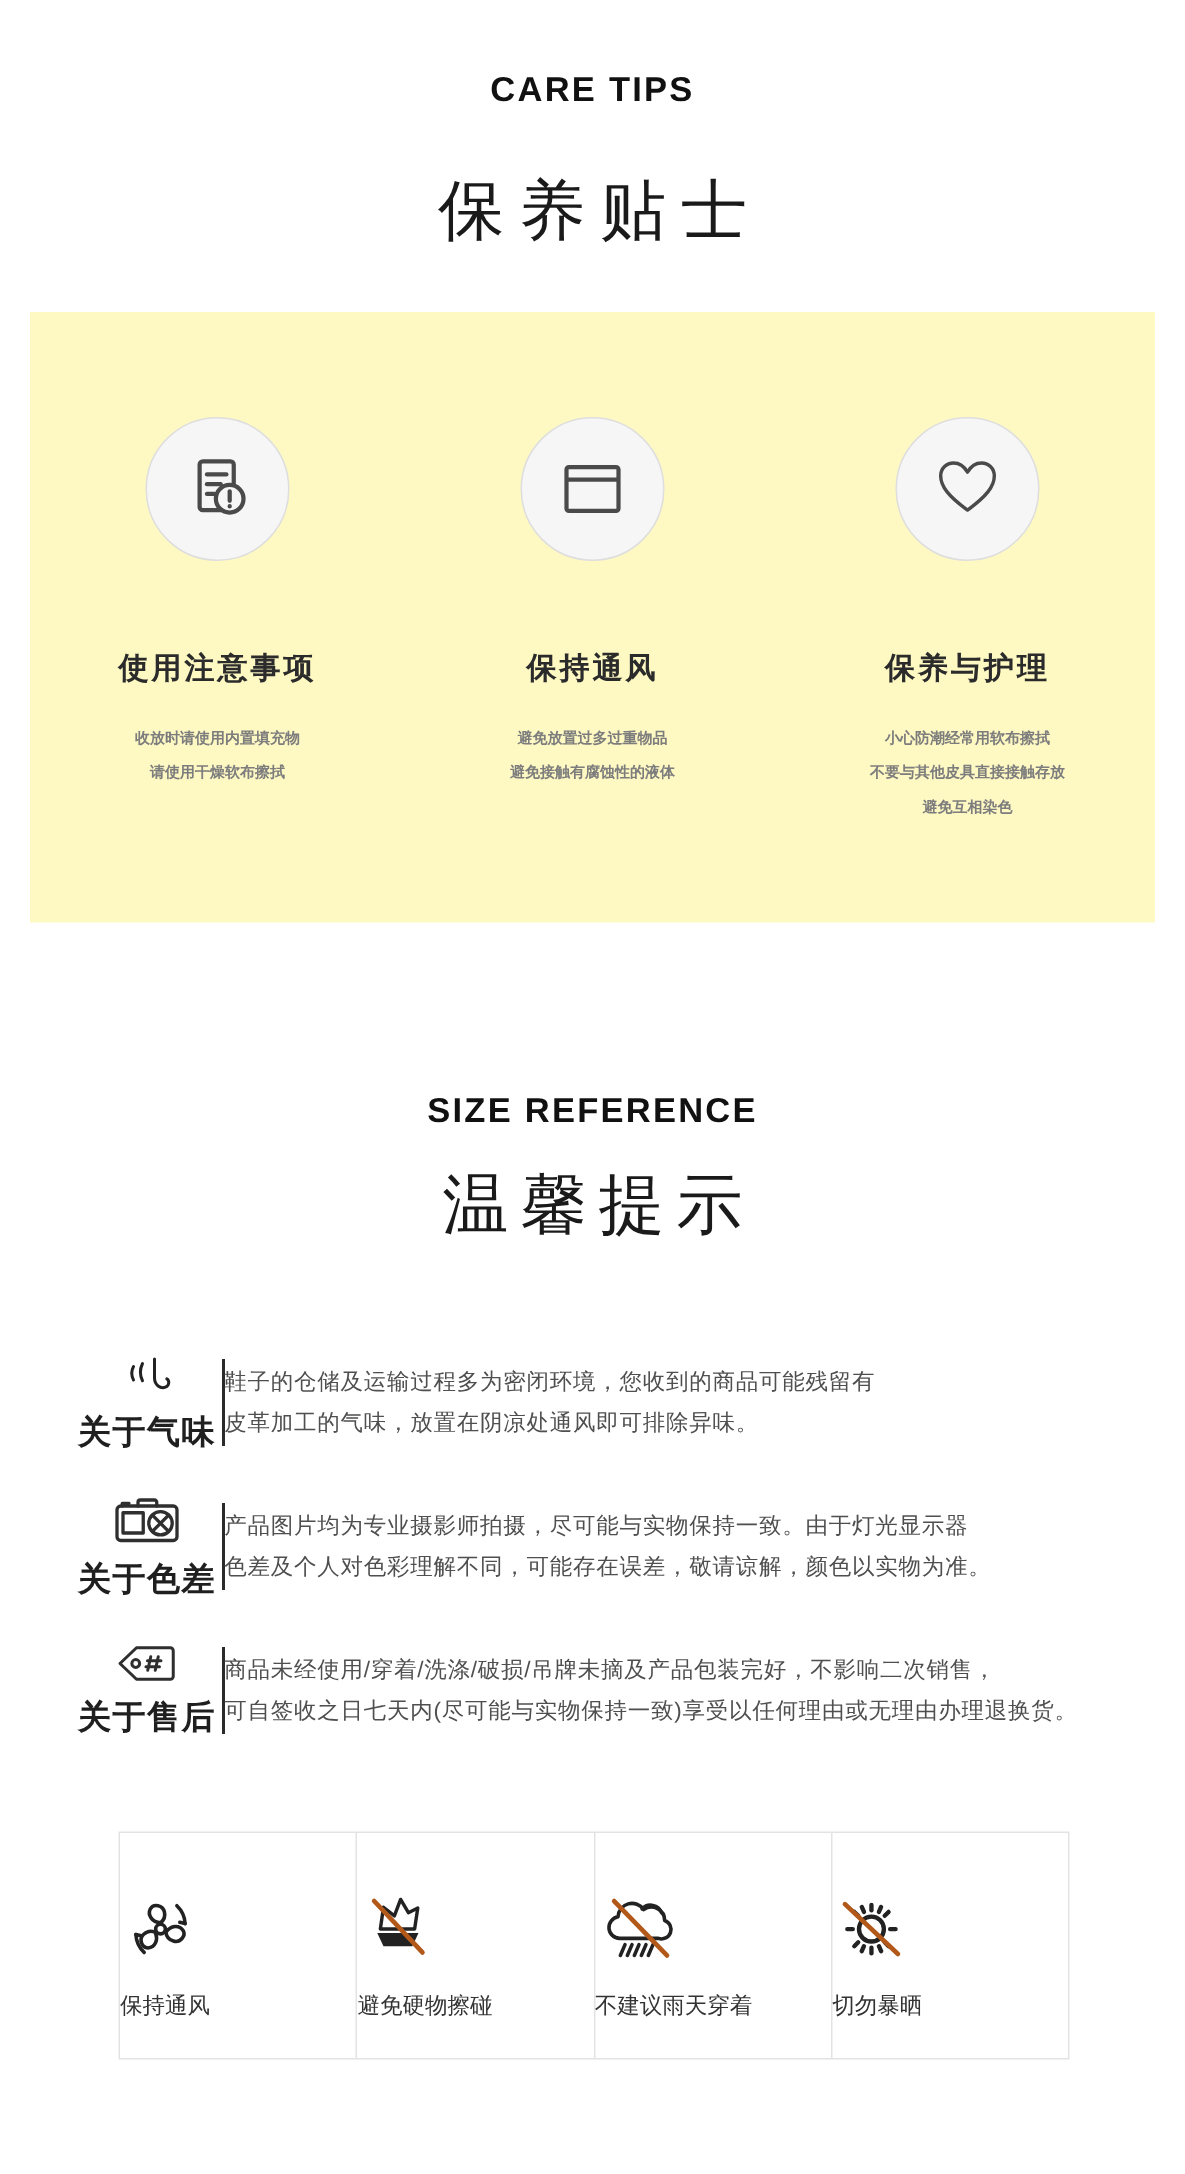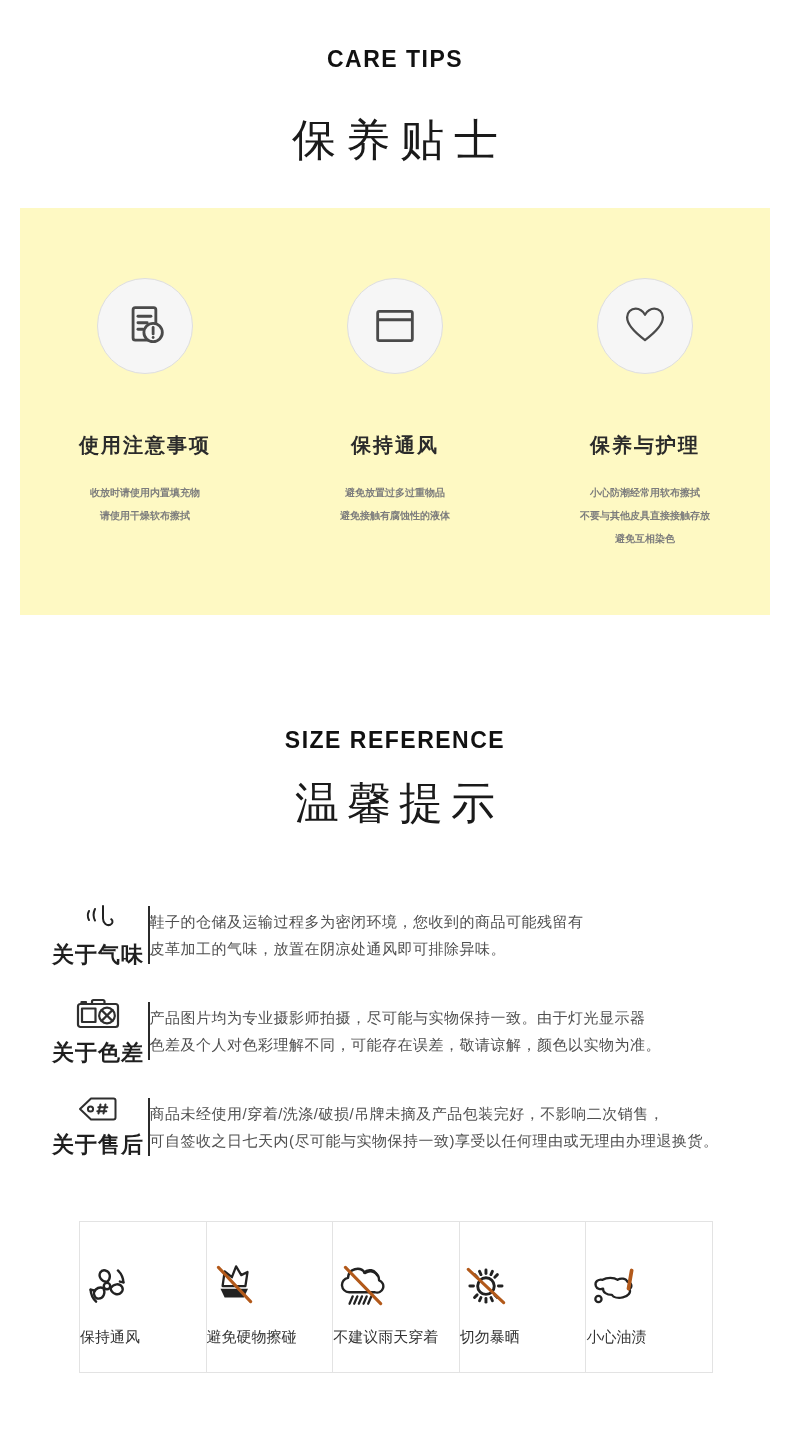--- a/index.html
+++ b/index.html
@@ -249,28 +249,16 @@
             <path d="M31.2 12.8 L29.8 16"></path>
             <path d="M18.8 41.2 L20.2 38"></path>
             <path d="M31.2 41.2 L29.8 38"></path>
           </g>
           <path d="M8 11 L42 43" stroke="#b2591a" stroke-width="3" stroke-linecap="round"></path>
         </svg>
       </div>
       <div class="notice-label">切勿暴晒</div>
     </div>
 
-    <div class="notice-cell">
-      <div class="notice-icon">
-        <svg width="56" height="46" viewBox="0 0 54 44">
-          <g fill="none" stroke="#222" stroke-width="2.2" stroke-linecap="round" stroke-linejoin="round">
-            <path d="M16 17 C12 16 8 19 9.5 23 C10.5 26 14 26.5 16.5 25.5 C16 29 20 31.5 25 31.5 C26.5 34 31 35 35.5 34 C41 32.8 43.5 29 42 26 C45 23.5 44 19.5 40 19 C38.5 15.5 33.5 15 30.5 17 C27 14.5 20 14.5 16 17 Z"></path>
-            <circle cx="12" cy="35.5" r="3"></circle>
-          </g>
-          <path d="M44 8 L41 25.5" stroke="#b2591a" stroke-width="3.6" stroke-linecap="round"></path>
-        </svg>
-      </div>
-      <div class="notice-label">小心油渍</div>
-    </div>
 
   </div>
 
 </div>
 
 </body></html>

